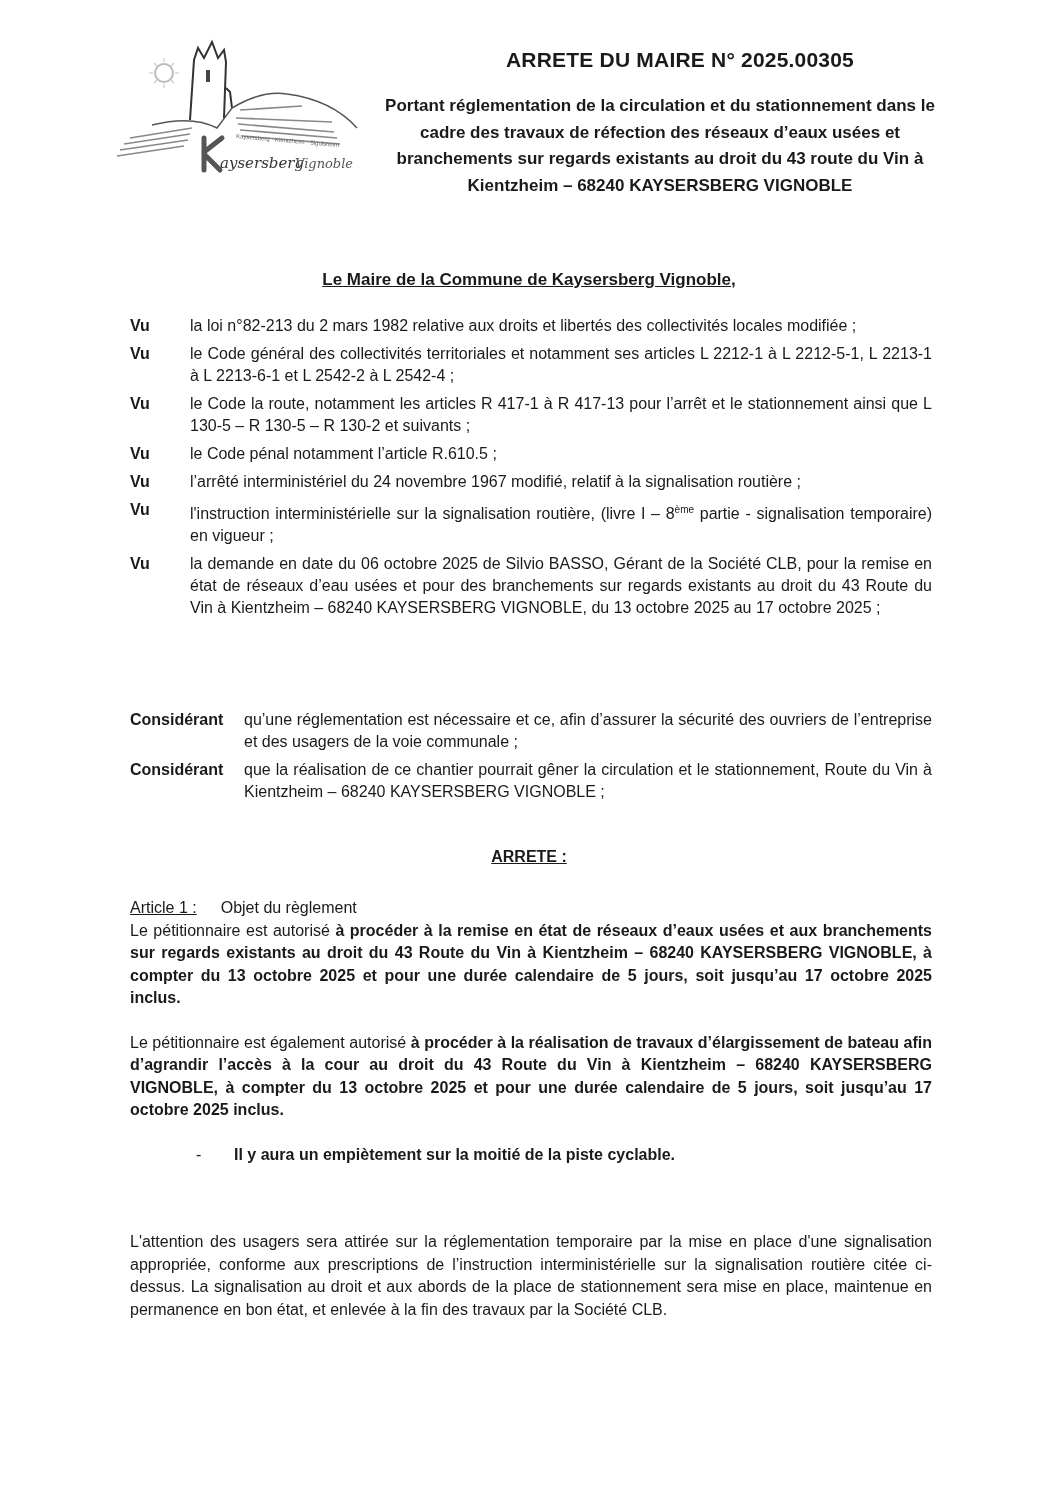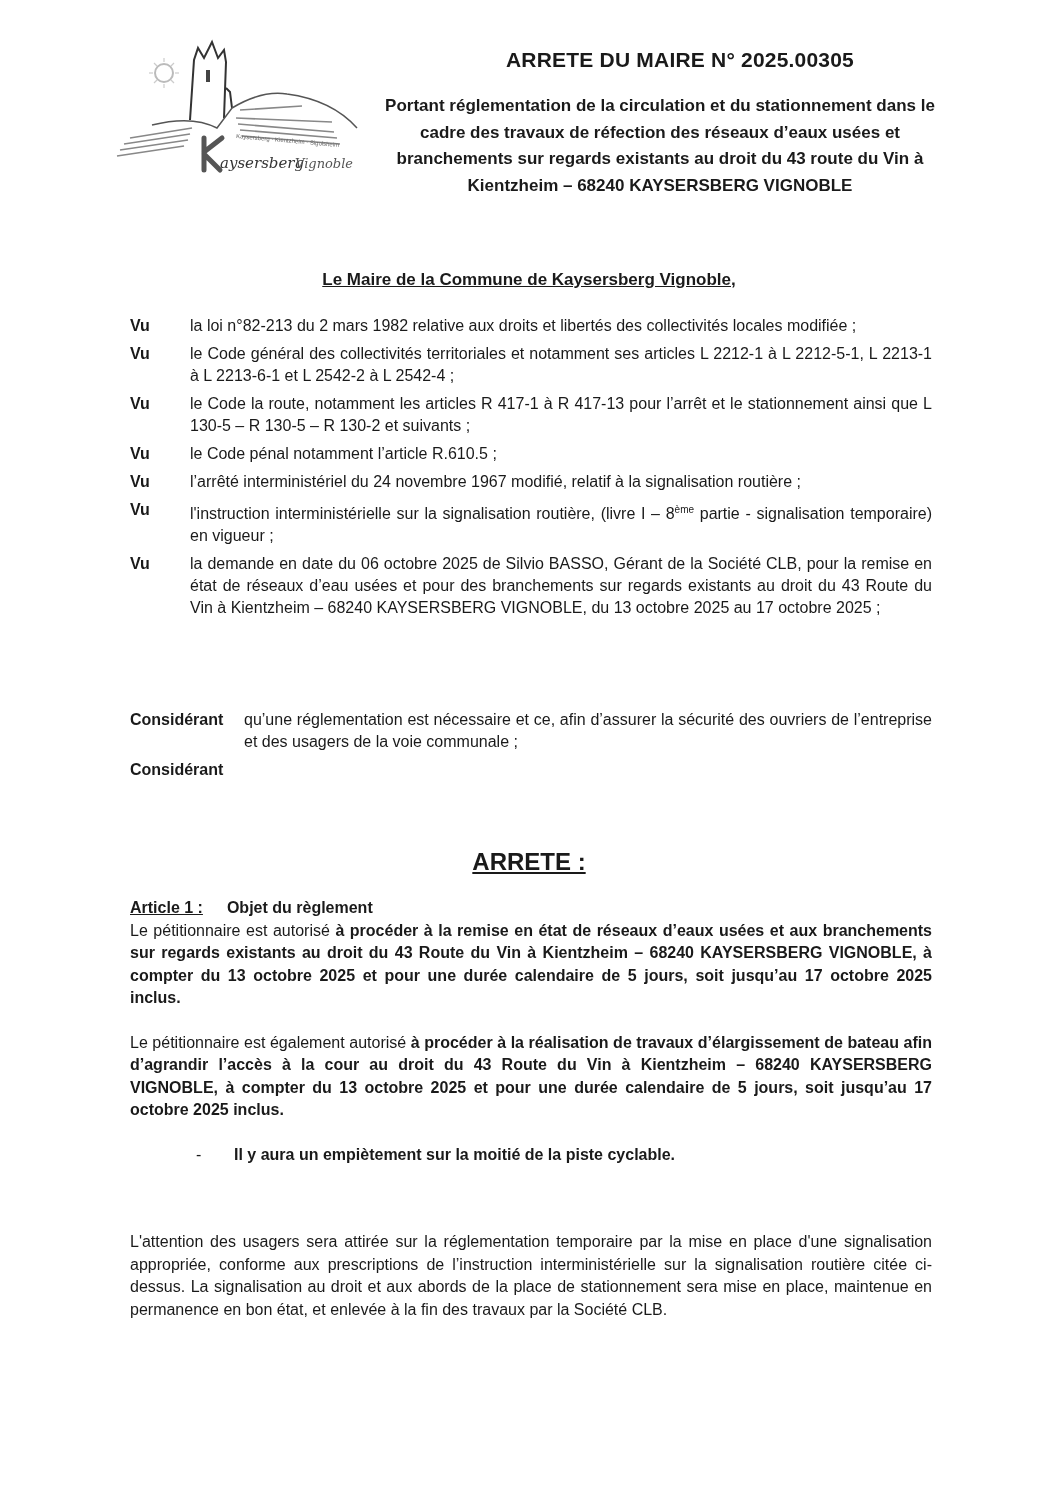--- a/index.html
+++ b/index.html
@@ -13,23 +13,23 @@
            font-size: 17px; font-weight: bold; text-decoration: underline; }
   .vu-list { position: absolute; left: 130px; top: 315px; width: 802px; }
   .vu-item { display: flex; font-size: 16px; line-height: 22px; margin-bottom: 6px; justify-content: center; }
   .vu-label { width: 60px; flex: none; font-weight: bold; }
   .vu-text { flex: 1; text-align: justify; }
   .cons-list { position: absolute; left: 130px; top: 709px; width: 802px; }
   .cons-item { display: flex; font-size: 16px; line-height: 22px; margin-bottom: 6px; }
   .cons-label { width: 114px; flex: none; font-weight: bold; }
   .cons-text { flex: 1; text-align: justify; }
   .arrete { position: absolute; left: 0; width: 1058px; top: 848px; text-align: center;
-            font-size: 24px; font-weight: bold; text-decoration: underline; }
+            font-size: 16px; font-weight: bold; text-decoration: underline; }
   .article { position: absolute; left: 130px; width: 802px; font-size: 16px; line-height: 22.5px; }
-  .art-head { font-weight: bold; }
+  .art-head { font-weight: normal; }
   .art-num { text-decoration: underline; margin-right: 24px; }
   .para { text-align: justify; margin: 0; }
   .para b { font-weight: bold; }
   .gap { height: 22px; }
   .bullet { display: flex; font-weight: bold; margin-left: 66px; }
   .bullet .dash { width: 38px; font-weight: normal; }
   sup { font-size: 10px; }
 </style>
 </head>
 <body>
@@ -105,20 +105,21 @@
   </div>
 </div>
 
 <div class="cons-list">
   <div class="cons-item">
     <span class="cons-label">Considérant</span>
     <span class="cons-text">qu’une réglementation est nécessaire et ce, afin d’assurer la sécurité des ouvriers de l’entreprise et des usagers de la voie communale ;</span>
   </div>
   <div class="cons-item">
     <span class="cons-label">Considérant</span>
+    <span class="cons-text">que la réalisation de ce chantier pourrait gêner la circulation et le stationnement, Route du Vin à Kientzheim – 68240 KAYSERSBERG VIGNOBLE ;</span>
   </div>
 </div>
 
 <div class="arrete">ARRETE :</div>
 
 <div class="article" style="top: 897px;">
   <div class="art-head">
     <span class="art-num">Article 1 :</span><span>Objet du règlement</span>
   </div>
   <p class="para"><span>Le pétitionnaire est autorisé </span><b>à procéder à la remise en état de réseaux d’eaux usées et aux branchements sur regards existants au droit du 43 Route du Vin à Kientzheim – 68240 KAYSERSBERG VIGNOBLE, à compter du 13 octobre 2025 et pour une durée calendaire de 5 jours, soit jusqu’au 17 octobre 2025 inclus.</b></p>

